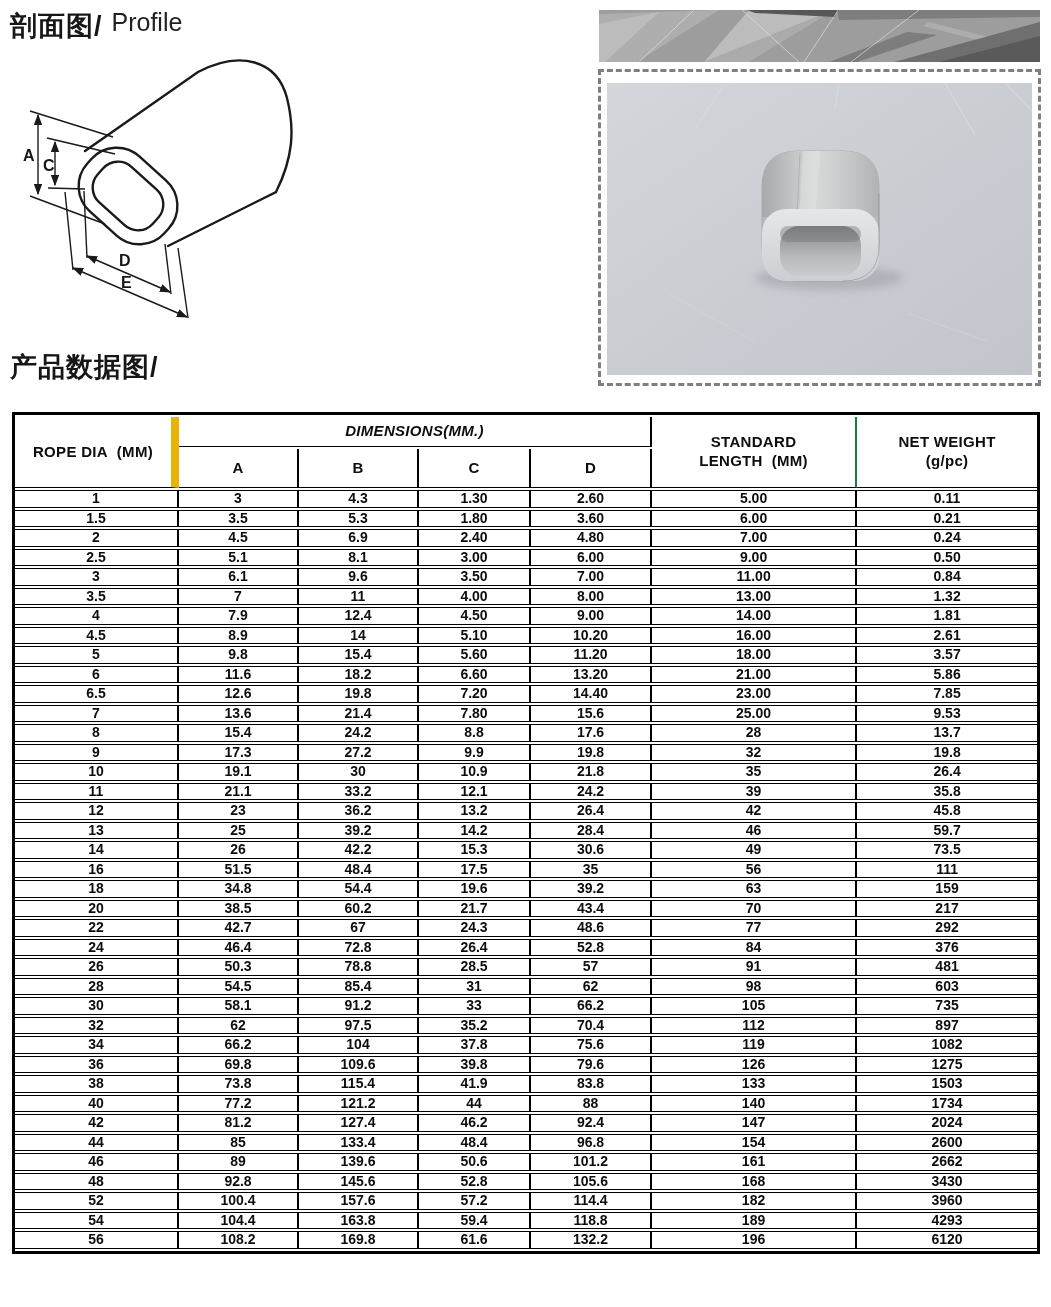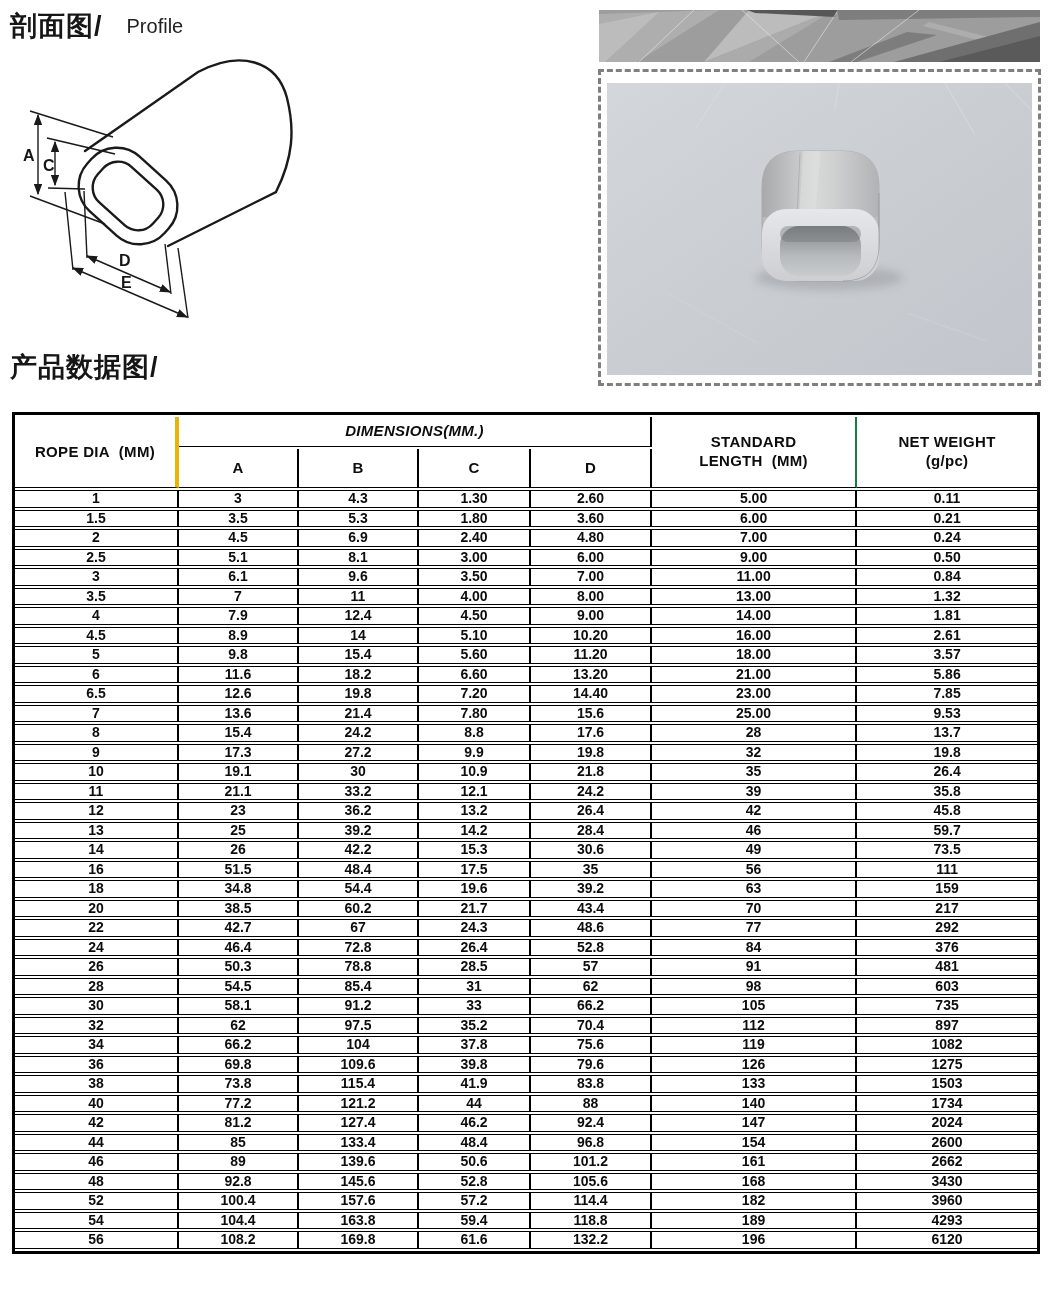--- a/index.html
+++ b/index.html
@@ -1,38 +1,38 @@
 <!DOCTYPE html>
 <html><head>
 <meta charset="utf-8">
 <style>
   html,body{margin:0;padding:0;background:#fff;}
   .page{position:relative;width:1051px;height:1307px;background:#fff;overflow:hidden;
         font-family:"Liberation Sans",sans-serif;color:#111;}
   
-  .heading{position:absolute;display:flex;align-items:center;gap:24px;white-space:nowrap;}
+  .heading{position:absolute;display:flex;align-items:flex-start;gap:9px;white-space:nowrap;}
   .heading .zh{font-weight:700;font-size:27px;letter-spacing:1px;color:#161616;}
-  .heading .en{font-weight:400;font-size:20px;color:#222;}
+  .heading .en{font-weight:400;font-size:25px;color:#222;}
   #h-profile{left:10px;top:8px;}
   #h-data{left:10px;top:349px;}
   
   #diagram{position:absolute;left:15px;top:58px;width:315px;height:292px;}
   
   #banner{position:absolute;left:599px;top:10px;width:441px;height:52px;display:block;}
   #photo-frame{position:absolute;left:598px;top:69px;width:443px;height:317px;
                border:3px dashed #7f7f7f;box-sizing:border-box;background:#fff;}
   #photo{position:absolute;left:6px;top:11px;width:425px;height:292px;display:block;}
   
   #tablewrap{position:absolute;left:12px;top:412px;width:1028px;border:3px solid #000;
              background:#fff;box-sizing:border-box;}
   table{width:100%;border-collapse:separate;border-spacing:0 2px;table-layout:fixed;}
   th,td{font-weight:700;text-align:center;vertical-align:middle;color:#0d0d0d;
         overflow:hidden;white-space:nowrap;}
   thead th{font-size:15px;letter-spacing:.02em;line-height:1.25;}
-  th.rope{border-right:4px solid #eab308;border-bottom:1.5px solid #000;}
+  th.rope{border-right:8px solid #eab308;border-bottom:1.5px solid #000;}
   th.dims{border-right:2px solid #000;border-bottom:1.5px solid #000;height:27px;font-style:italic;}
   th.len{border-right:2px solid #15803d;border-bottom:1.5px solid #000;}
   th.wt{border-bottom:1.5px solid #000;}
   th.sub{border-right:2px solid #000;border-bottom:1.5px solid #000;height:36px;font-size:15px;}
   tbody td{font-size:14px;height:15.5px;line-height:15.5px;padding:0;
            border-top:1.5px solid #000;border-bottom:1.5px solid #000;border-right:2px solid #000;}
   tbody td:last-child{border-right:0;}
 </style>
 </head>
 <body>

